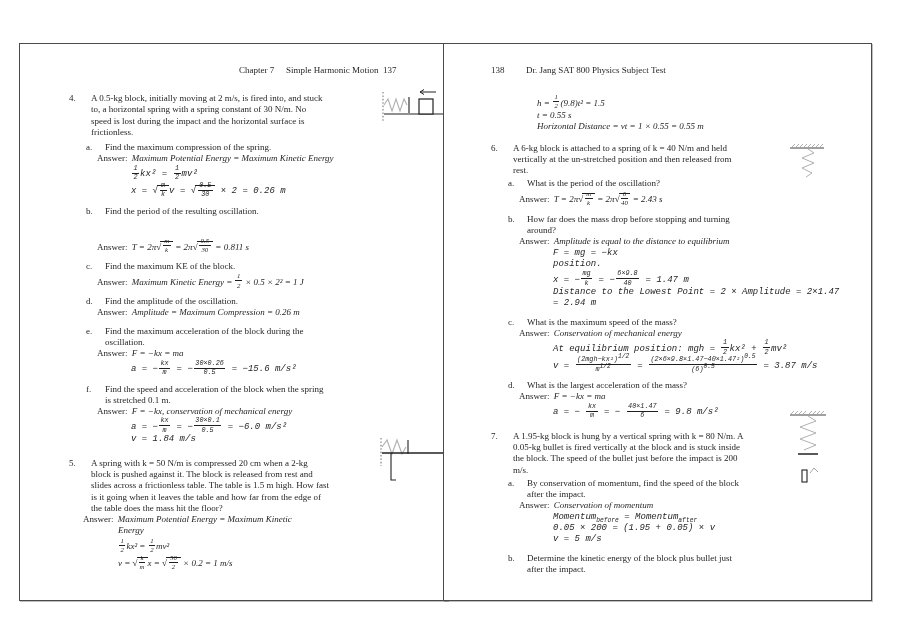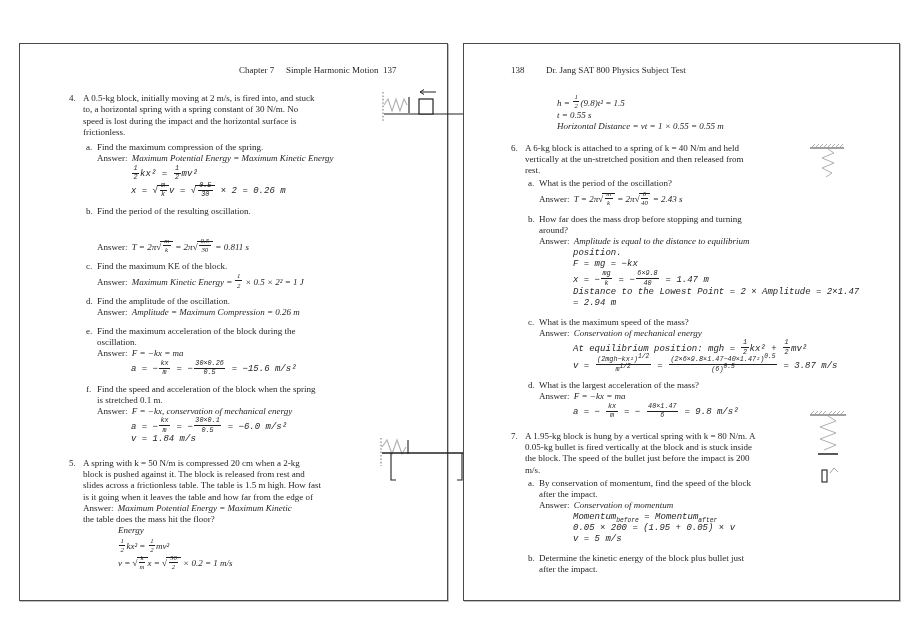--- a/index.html
+++ b/index.html
@@ -1,30 +1,30 @@
 <!DOCTYPE html>
 <html><head>
 <meta charset="utf-8">
 <style>
   html,body{margin:0;padding:0;background:#ffffff;}
   body{width:910px;height:644px;position:relative;font-family:"Liberation Serif",serif;color:#1f1f1f;}
   .page{position:absolute;top:43px;width:427px;height:556px;background:#ffffff;
         border:1.6px solid #4a4a4a;box-shadow:1px 1px 0 rgba(0,0,0,0.25);}
   #page-left{left:19px;}
-  #page-right{left:463px;padding-left:8px;}
+  #page-right{left:443px;}
   .page-inner{position:absolute;left:49px;top:0;right:8px;bottom:0;font-size:9px;}
   #page-right .page-inner{left:47px;}
   .hdr{position:absolute;top:21px;left:0;right:0;height:12px;font-size:9px;white-space:nowrap;}
   .hdr span{position:absolute;top:0;text-align:right;}
   .lines{position:absolute;top:49px;left:0;right:0;}
   .line{position:relative;min-height:11.3px;line-height:11.3px;white-space:nowrap;} .t1{padding-left:14px;} .t3{padding-left:28px;}
   .t4{padding-left:46px;} .t5{padding-left:49px;} .t6{padding-left:62px;font-family:Liberation Mono, monospace;}
   .hang{position:absolute;top:0;} .p0{left:0;} .p2{left:17px;}
   .pre{font-style:normal;margin-right:2px;}
-  .it{font-style:italic;} .ro{font-style:normal;}
+  .it{font-style:italic;} .ro{font-style:normal;margin-left:8px;}
   sup,sub{font-size:6.3px;line-height:0;}
   .fr{display:inline-block;vertical-align:-0.42em;text-align:center;font-size:6.8px;line-height:1.1;margin:0 1px;}
   .fn{display:block;border-bottom:0.9px solid currentColor;padding:0 1.5px 0.5px;}
   .fd{display:block;padding-top:0.5px;}
   .sqb{border-top:0.9px solid currentColor;padding:0 1.5px;margin-left:-1px;}
   .diag{position:absolute;}
   svg{display:block;overflow:visible;}
 </style>
 </head>
 <body>
@@ -57,22 +57,22 @@
         <div class="line t6"><span class="it">a = −<span class="fr"><span class="fn">kx</span><span class="fd">m</span></span> = −<span class="fr"><span class="fn">30×0.26</span><span class="fd">0.5</span></span> =  −15.6 m/s²</span></div>
         <div class="line t3" style="margin-top: 7px;"><span class="hang p2">f.</span><span class="ro">Find the speed and acceleration of the block when the spring</span></div>
         <div class="line t3"><span class="ro">is stretched 0.1 m.</span></div>
         <div class="line t3"><span class="pre">Answer:</span> <span class="it">F = −kx, conservation of mechanical energy</span></div>
         <div class="line t6"><span class="it">a = −<span class="fr"><span class="fn">kx</span><span class="fd">m</span></span> = −<span class="fr"><span class="fn">30×0.1</span><span class="fd">0.5</span></span> = −6.0 m/s²</span></div>
         <div class="line t6"><span class="it">v = 1.84 m/s</span></div>
         <div class="line t1" style="margin-top: 12px;"><span class="hang p0">5.</span><span class="ro">A spring with k = 50 N/m is compressed 20 cm when a 2-kg</span></div>
         <div class="line t1"><span class="ro">block is pushed against it. The block is released from rest and</span></div>
         <div class="line t1"><span class="ro">slides across a frictionless table. The table is 1.5 m high. How fast</span></div>
         <div class="line t1"><span class="ro">is it going when it leaves the table and how far from the edge of</span></div>
+        <div class="line t1"><span class="ro">the table does the mass hit the floor?</span></div>
         <div class="line t1"><span class="pre">Answer:</span> <span class="it">Maximum Potential Energy = Maximum Kinetic</span></div>
-        <div class="line t1"><span class="ro">the table does the mass hit the floor?</span></div>
         <div class="line t5"><span class="it">Energy</span></div>
         <div class="line t5"><span class="it"><span class="fr"><span class="fn">1</span><span class="fd">2</span></span>kx² = <span class="fr"><span class="fn">1</span><span class="fd">2</span></span>mv²</span></div>
         <div class="line t5"><span class="it">v = √<span class="sqb"><span class="fr"><span class="fn">k</span><span class="fd">m</span></span></span>x = √<span class="sqb"><span class="fr"><span class="fn">50</span><span class="fd">2</span></span></span> × 0.2 = 1 m/s</span></div>
       </div>
 
     <div class="diag" style="left:310px;top:45px;">
       <svg width="105" height="50" viewBox="0 0 105 50">
         <line x1="4" y1="3" x2="4" y2="33" stroke="#999" stroke-width="1.4" stroke-dasharray="1.6,1.8"></line>
         <polyline points="5,16 9,10 13,22 17,10 21,22 25,10 28,16" fill="none" stroke="#b0b0b0" stroke-width="1.1"></polyline>
         <line x1="30" y1="8" x2="30" y2="24" stroke="#333" stroke-width="1.2"></line>
@@ -107,22 +107,22 @@
         <div class="line t4"><span class="it">t = 0.55 s</span></div>
         <div class="line t4"><span class="it">Horizontal Distance = vt = 1 × 0.55 = 0.55 m</span></div>
         <div class="line t1" style="margin-top: 10px;"><span class="hang p0">6.</span><span class="ro">A 6-kg block is attached to a spring of k = 40 N/m and held</span></div>
         <div class="line t1"><span class="ro">vertically at the un-stretched position and then released from</span></div>
         <div class="line t1"><span class="ro">rest.</span></div>
         <div class="line t3" style="margin-top: 2px;"><span class="hang p2">a.</span><span class="ro">What is the period of the oscillation?</span></div>
         <div class="line t3" style="margin-top: 0;"><span class="pre">Answer:</span> <span class="it">T = 2π√<span class="sqb"><span class="fr"><span class="fn">m</span><span class="fd">k</span></span></span> = 2π√<span class="sqb"><span class="fr"><span class="fn">6</span><span class="fd">40</span></span></span> = 2.43 s</span></div>
         <div class="line t3" style="margin-top: 7px;"><span class="hang p2">b.</span><span class="ro">How far does the mass drop before stopping and turning</span></div>
         <div class="line t3"><span class="ro">around?</span></div>
         <div class="line t3"><span class="pre">Answer:</span> <span class="it">Amplitude is equal to the distance to equilibrium</span></div>
+        <div class="line t6"><span class="it">F = mg = −kx</span></div>
         <div class="line t6"><span class="it">position.</span></div>
-        <div class="line t6"><span class="it">F = mg = −kx</span></div>
         <div class="line t6"><span class="it">x = −<span class="fr"><span class="fn">mg</span><span class="fd">k</span></span> = −<span class="fr"><span class="fn">6×9.8</span><span class="fd">40</span></span> = 1.47 m</span></div>
         <div class="line t6"><span class="it">Distance to the Lowest Point = 2 × Amplitude = 2×1.47</span></div>
         <div class="line t6"><span class="it">= 2.94 m</span></div>
         <div class="line t3" style="margin-top: 7px;"><span class="hang p2">c.</span><span class="ro">What is the maximum speed of the mass?</span></div>
         <div class="line t3"><span class="pre">Answer:</span> <span class="it">Conservation of mechanical energy</span></div>
         <div class="line t6"><span class="it">At equilibrium position: mgh = <span class="fr"><span class="fn">1</span><span class="fd">2</span></span>kx² + <span class="fr"><span class="fn">1</span><span class="fd">2</span></span>mv²</span></div>
         <div class="line t6"><span class="it">v = <span class="fr"><span class="fn">(2mgh−kx²)<sup>1/2</sup></span><span class="fd">m<sup>1/2</sup></span></span> = <span class="fr"><span class="fn">(2×6×9.8×1.47−40×1.47²)<sup>0.5</sup></span><span class="fd">(6)<sup>0.5</sup></span></span> = 3.87 m/s</span></div>
         <div class="line t3" style="margin-top: 7px;"><span class="hang p2">d.</span><span class="ro">What is the largest acceleration of the mass?</span></div>
         <div class="line t3"><span class="pre">Answer:</span> <span class="it">F = −kx = ma</span></div>
         <div class="line t6"><span class="it">a = − <span class="fr"><span class="fn">kx</span><span class="fd">m</span></span> = − <span class="fr"><span class="fn">40×1.47</span><span class="fd">6</span></span> = 9.8 m/s²</span></div>

